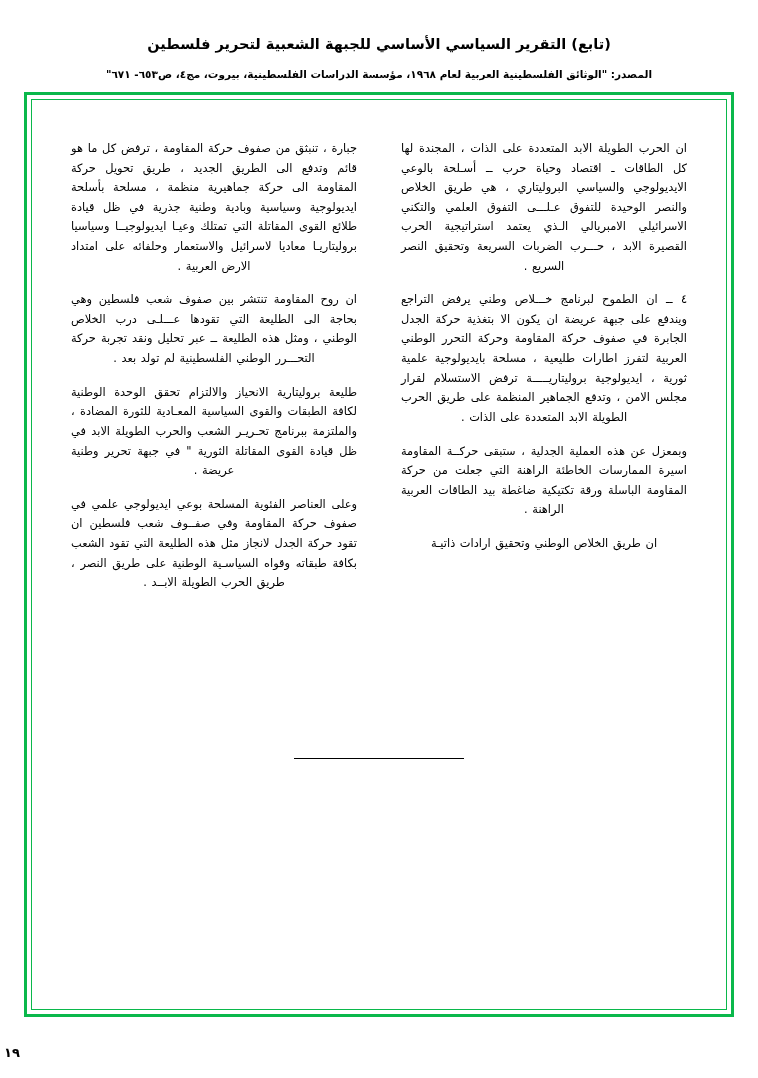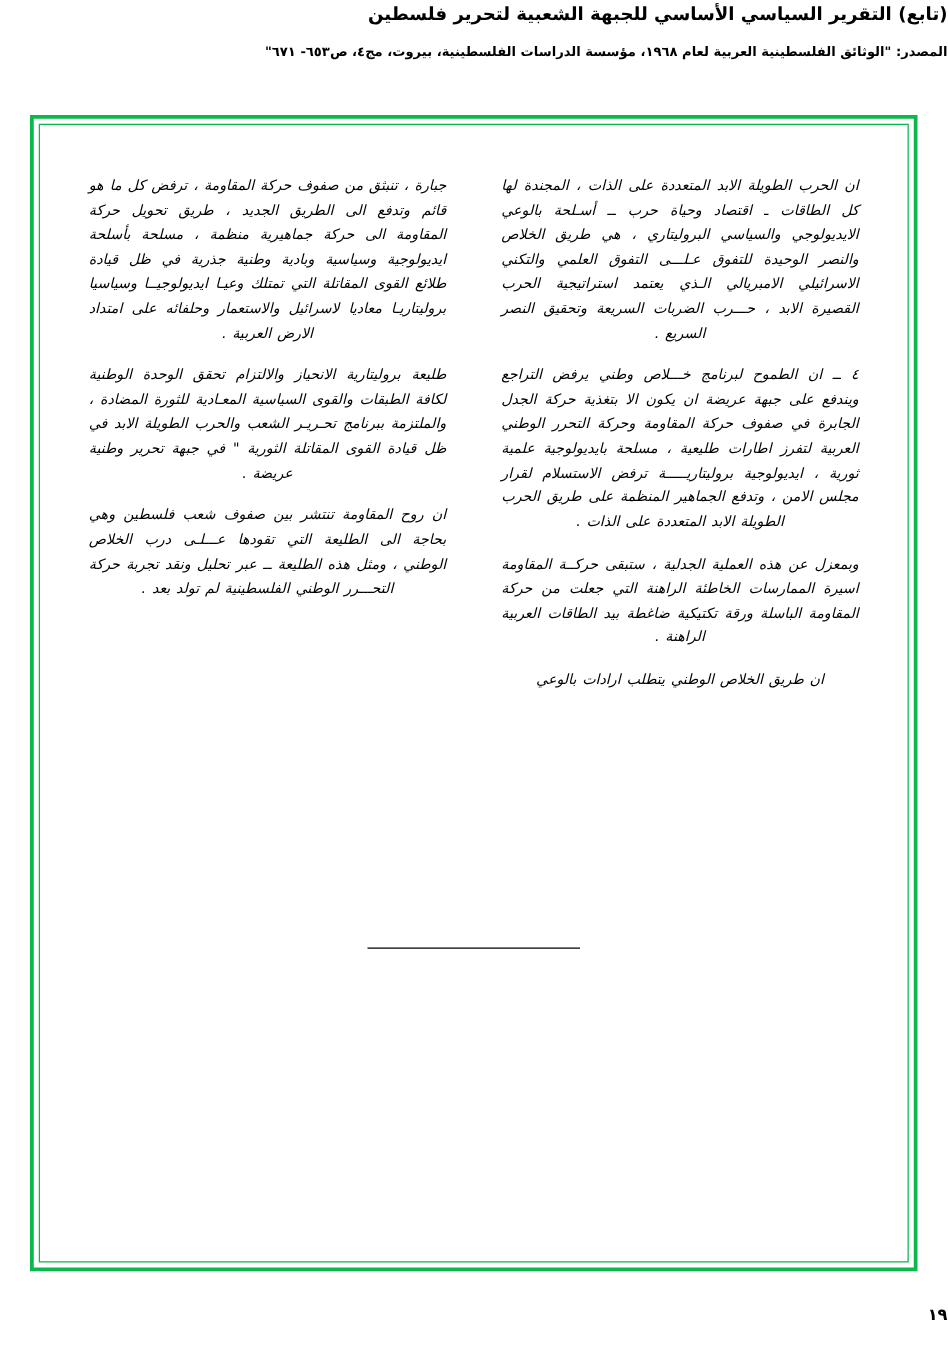--- a/index.html
+++ b/index.html
@@ -15,22 +15,23 @@
     color: #000000;
     overflow: hidden;
   }
   .page {
     position: absolute;
     inset: 0;
     display: flex;
     flex-direction: column;
   }
   .header {
-    text-align: right;
+    text-align: center;
     padding-top: 0;
+    margin-top: 32px;
   }
   .doc-title {
     font-size: 14.5px;
     font-weight: bold;
     letter-spacing: 0px;
     line-height: 1.4;
     margin: 0 auto;
     padding: 2px 0 0 0;
   }
   .doc-source {
@@ -61,21 +62,20 @@
     left: 44px;
     right: 44px;
     display: flex;
     flex-direction: row;
     gap: 44px;
     align-items: flex-start;
   }
   .col {
     flex: 1 1 0;
     min-width: 0;
-    font-style: italic;
   }
   p.para {
     font-size: 11.4px;
     line-height: 1.72;
     text-align: justify;
     text-align-last: center;
     margin: 0 0 14px 0;
     word-spacing: 1px;
   }
   p.para:last-child {
@@ -88,21 +88,21 @@
     bottom: 255px;
     width: 170px;
     height: 1px;
     background: #000000;
   }
   .page-number {
     position: absolute;
     bottom: 18px;
     left: 4px;
     right: 0;
-    text-align: right;
+    text-align: left;
     font-size: 13px;
     font-weight: bold;
   }
 </style>
 </head>
 <body>
 
 <div class="page">
 
   <div class="header">
@@ -112,27 +112,28 @@
 
   <div class="frame">
     <div class="frame-inner"></div>
 
     <div class="columns">
 
       <div class="col">
         <p class="para">ان الحرب الطويلة الابد المتعددة على الذات ، المجندة لها كل الطاقات ـ اقتصاد وحياة حرب ــ أسـلحة بالوعي الايديولوجي والسياسي البروليتاري ، هي طريق الخلاص والنصر الوحيدة للتفوق عـلـــى التفوق العلمي والتكني الاسرائيلي الامبريالي الـذي يعتمد استراتيجية الحرب القصيرة الابد ، حـــرب الضربات السريعة وتحقيق النصر السريع .</p>
         <p class="para">٤ ــ ان الطموح لبرنامج خـــلاص وطني يرفض التراجع ويندفع على جبهة عريضة ان يكون الا بتغذية حركة الجدل الجابرة في صفوف حركة المقاومة وحركة التحرر الوطني العربية لتفرز اطارات طليعية ، مسلحة بايديولوجية علمية ثورية ، ايديولوجية بروليتاريـــــة ترفض الاستسلام لقرار مجلس الامن ، وتدفع الجماهير المنظمة على طريق الحرب الطويلة الابد المتعددة على الذات .</p>
         <p class="para">وبمعزل عن هذه العملية الجدلية ، ستبقى حركــة المقاومة اسيرة الممارسات الخاطئة الراهنة التي جعلت من حركة المقاومة الباسلة ورقة تكتيكية ضاغطة بيد الطاقات العربية الراهنة .</p>
-        <p class="para">ان طريق الخلاص الوطني يتطلب ارادات بالوعي</p>
+        <p class="para">ان طريق الخلاص الوطني وتحقيق ارادات ذاتيـة</p>
       </div>
 
       <div class="col">
         <p class="para">جبارة ، تنبثق من صفوف حركة المقاومة ، ترفض كل ما هو قائم وتدفع الى الطريق الجديد ، طريق تحويل حركة المقاومة الى حركة جماهيرية منظمة ، مسلحة بأسلحة ايديولوجية وسياسية وبادية وطنية جذرية في ظل قيادة طلائع القوى المقاتلة التي تمتلك وعيـا ايديولوجيــا وسياسيا بروليتاريـا معاديا لاسرائيل والاستعمار وحلفائه على امتداد الارض العربية .</p>
+        <p class="para">ان روح المقاومة تنتشر بين صفوف شعب فلسطين وهي بحاجة الى الطليعة التي تقودها عـــلـى درب الخلاص الوطني ، ومثل هذه الطليعة ــ عبر تحليل ونقد تجربة حركة التحـــرر الوطني الفلسطينية لم تولد بعد .</p>
         <p class="para">طليعة بروليتارية الانحياز والالتزام تحقق الوحدة الوطنية لكافة الطبقات والقوى السياسية المعـادية للثورة المضادة ، والملتزمة ببرنامج تحـريـر الشعب والحرب الطويلة الابد في ظل قيادة القوى المقاتلة الثورية " في جبهة تحرير وطنية عريضة .</p>
-        <p class="para">ان روح المقاومة تنتشر بين صفوف شعب فلسطين وهي بحاجة الى الطليعة التي تقودها عـــلـى درب الخلاص الوطني ، ومثل هذه الطليعة ــ عبر تحليل ونقد تجربة حركة التحـــرر الوطني الفلسطينية لم تولد بعد .</p>
+        <p class="para">وعلى العناصر الفئوية المسلحة بوعي ايديولوجي علمي في صفوف حركة المقاومة وفي صفــوف شعب فلسطين ان تقود حركة الجدل لانجاز مثل هذه الطليعة التي تقود الشعب بكافة طبقاته وقواه السياسـية الوطنية على طريق النصر ، طريق الحرب الطويلة الابــد .</p>
       </div>
 
     </div>
 
     <div class="rule"></div>
   </div>
 
   <div class="page-number">١٩</div>
 
 </div>

